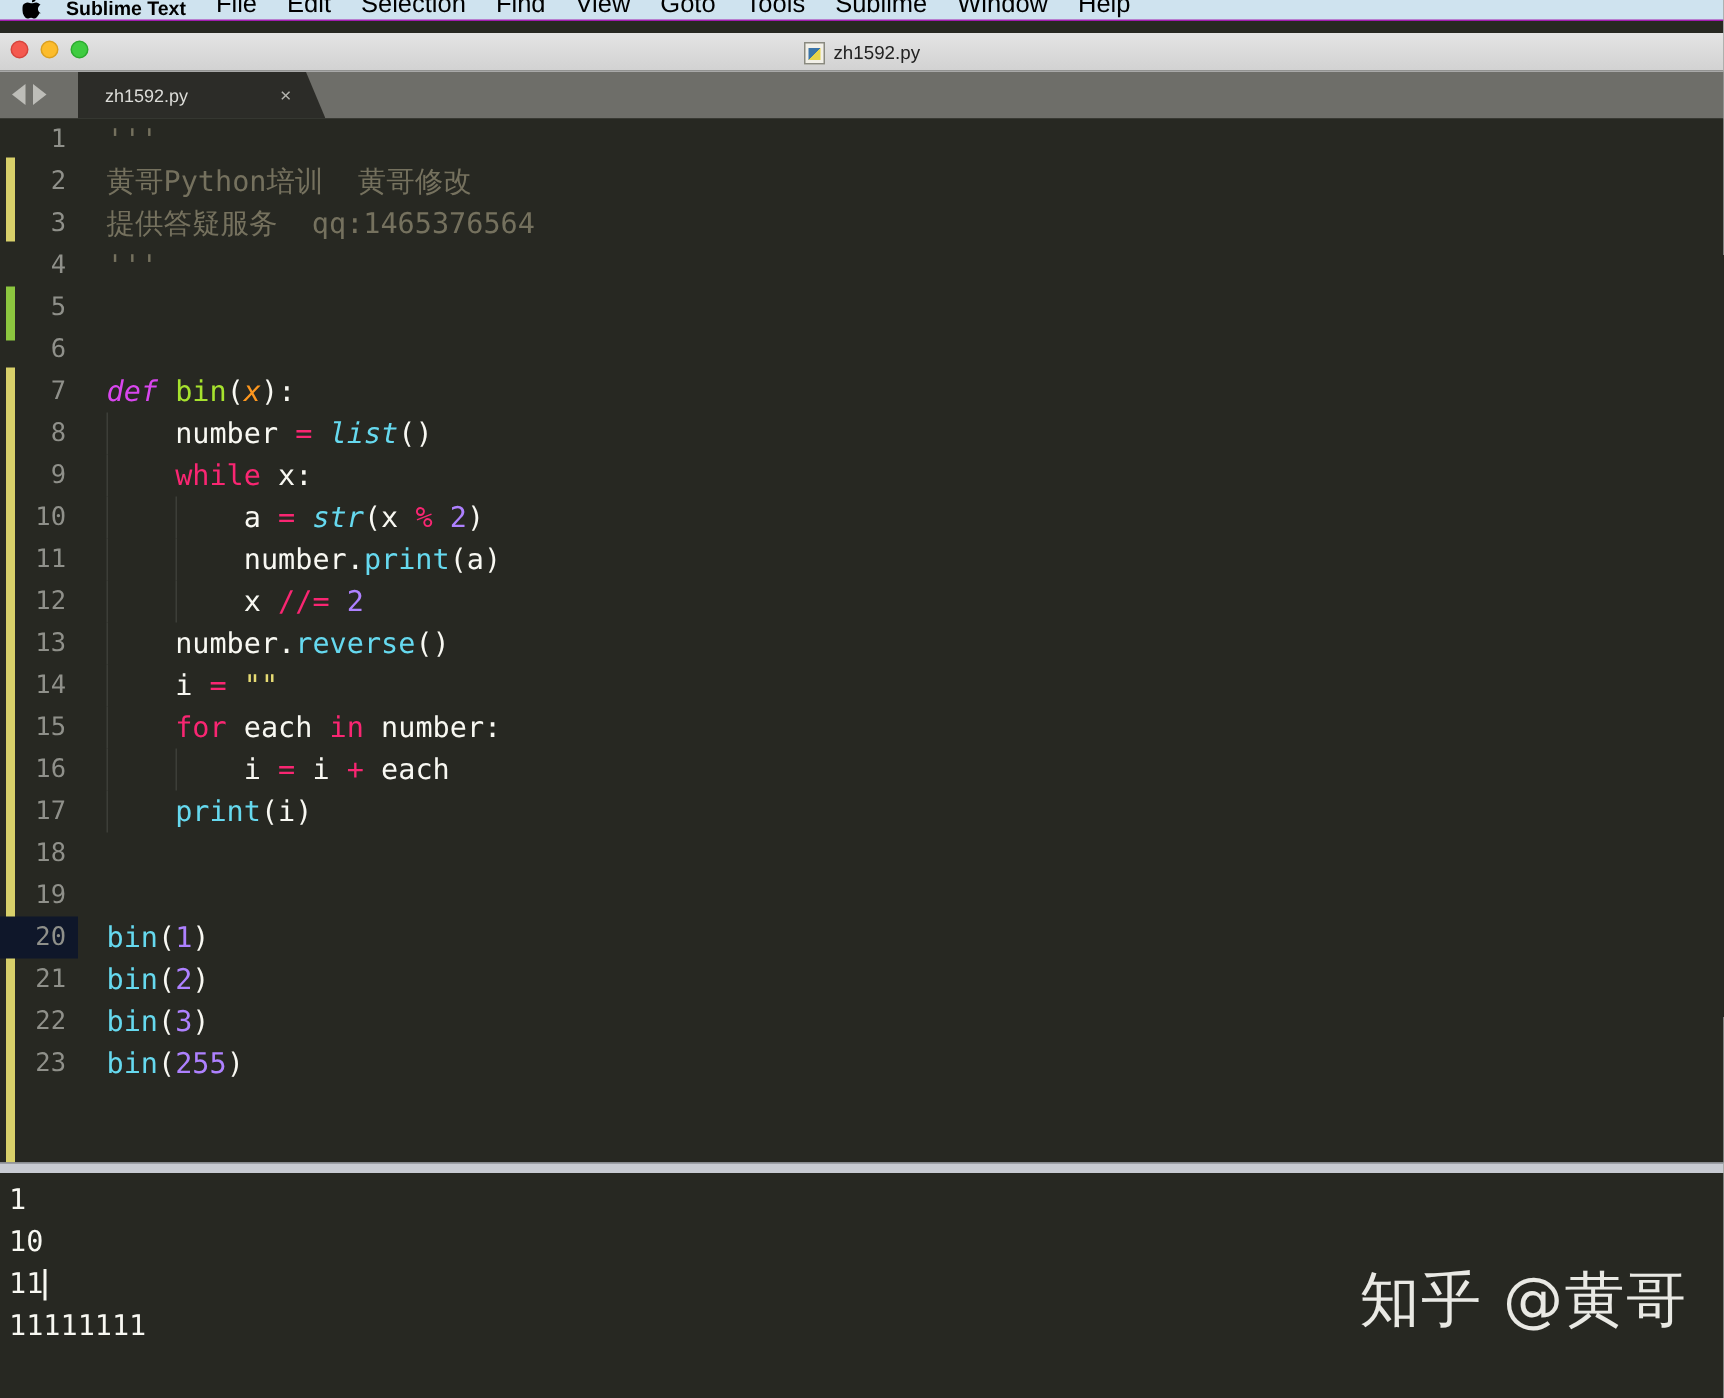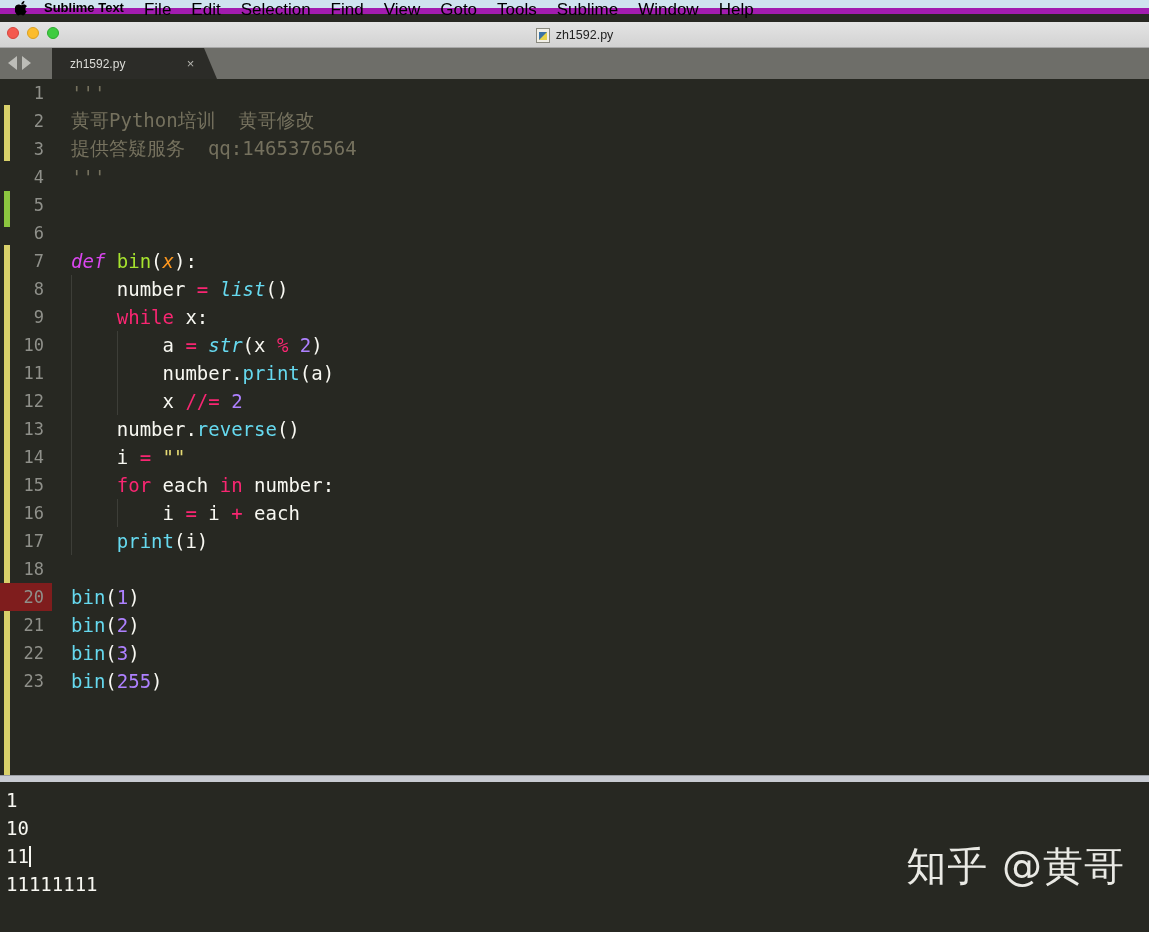--- a/index.html
+++ b/index.html
@@ -15,22 +15,22 @@
     position: relative;
     width: 1149px; height: 932px;
     background: #272822;
   }
 
   
   .menubar {
     position: absolute; left: 0; top: 0;
     width: 1149px; height: 14px;
     background: #cfe3ef;
-    border-bottom: 6px solid #a21caf;
-    display: flex; align-items: flex-start;
+    border-bottom: 1px solid #a21caf;
+    display: flex; align-items: flex-end;
     box-sizing: border-box;
     padding-left: 14px;
   }
   .apple-logo {
     width: 14px; height: 16px;
     margin-right: 16px;
     display: flex; align-items: center; justify-content: center;
   }
   .apple-logo svg { display: block; }
   .menu-app {
@@ -140,21 +140,21 @@
 
   .code-lines {
     position: absolute; left: 0; top: 0;
     width: 1149px;
   }
   .line {
     position: relative;
     height: 28px;
     display: flex; align-items: center;
   }
-  .line.active .gutter { background: #7f1d1d; }
+  .line.active .gutter { background: #0f172a; }
   .gutter {
     width: 52px; min-width: 52px;
     height: 28px;
     display: flex; align-items: center; justify-content: flex-end;
     padding-right: 8px;
     box-sizing: border-box;
     font-family: "DejaVu Sans Mono", monospace;
     font-size: 17px;
     color: #8f908a;
   }
@@ -354,20 +354,24 @@
           <div class="codecell"><div class="iguide g1"></div><div class="iguide g2"></div><span class="c-plain">        i </span><span class="c-kw">= </span><span class="c-plain">i </span><span class="c-kw">+ </span><span class="c-plain">each</span></div>
         </div>
         <div class="line">
           <div class="gutter">17</div>
           <div class="codecell"><div class="iguide g1"></div><span class="c-plain">    </span><span class="c-meth">print</span><span class="c-plain">(i)</span></div>
         </div>
         <div class="line">
           <div class="gutter">18</div>
           <div class="codecell"></div>
         </div>
+        <div class="line">
+          <div class="gutter">19</div>
+          <div class="codecell"></div>
+        </div>
         <div class="line active">
           <div class="gutter">20</div>
           <div class="codecell"><span class="c-meth">bin</span><span class="c-plain">(</span><span class="c-num">1</span><span class="c-plain">)</span></div>
         </div>
         <div class="line">
           <div class="gutter">21</div>
           <div class="codecell"><span class="c-meth">bin</span><span class="c-plain">(</span><span class="c-num">2</span><span class="c-plain">)</span></div>
         </div>
         <div class="line">
           <div class="gutter">22</div>

